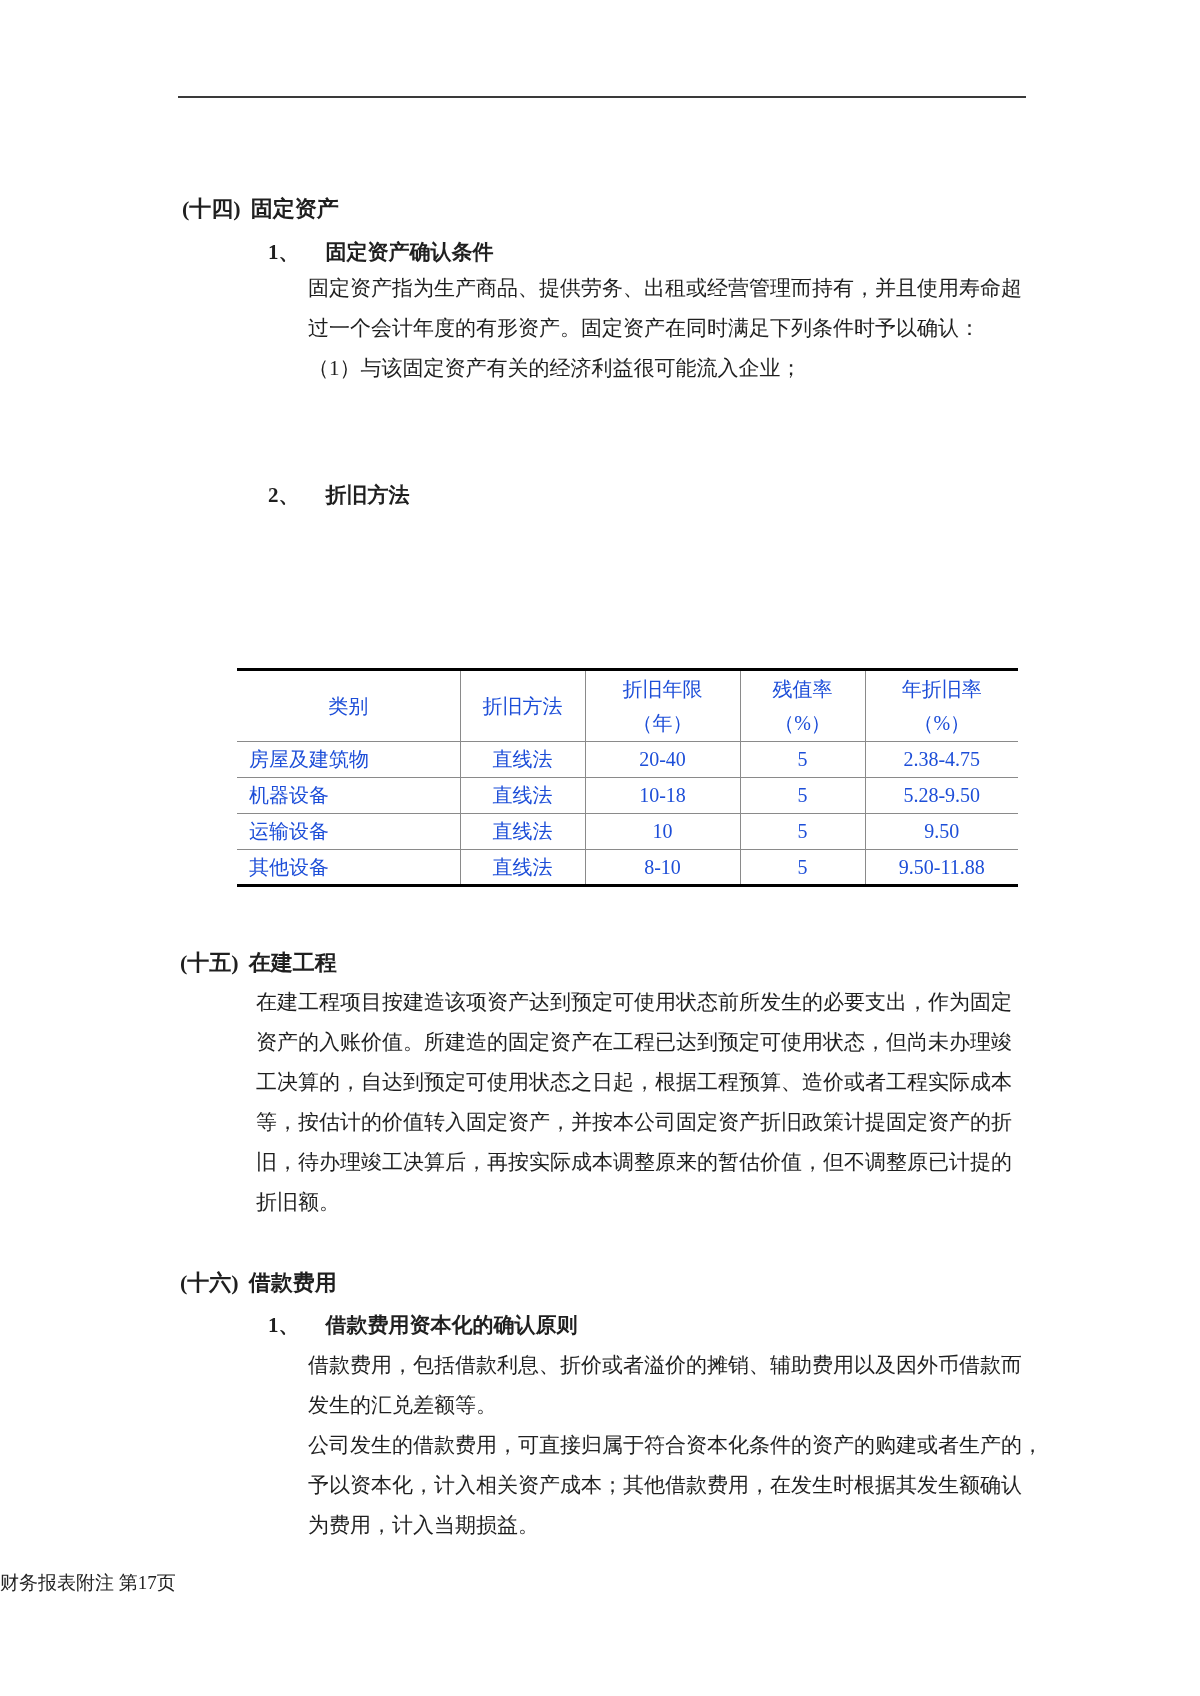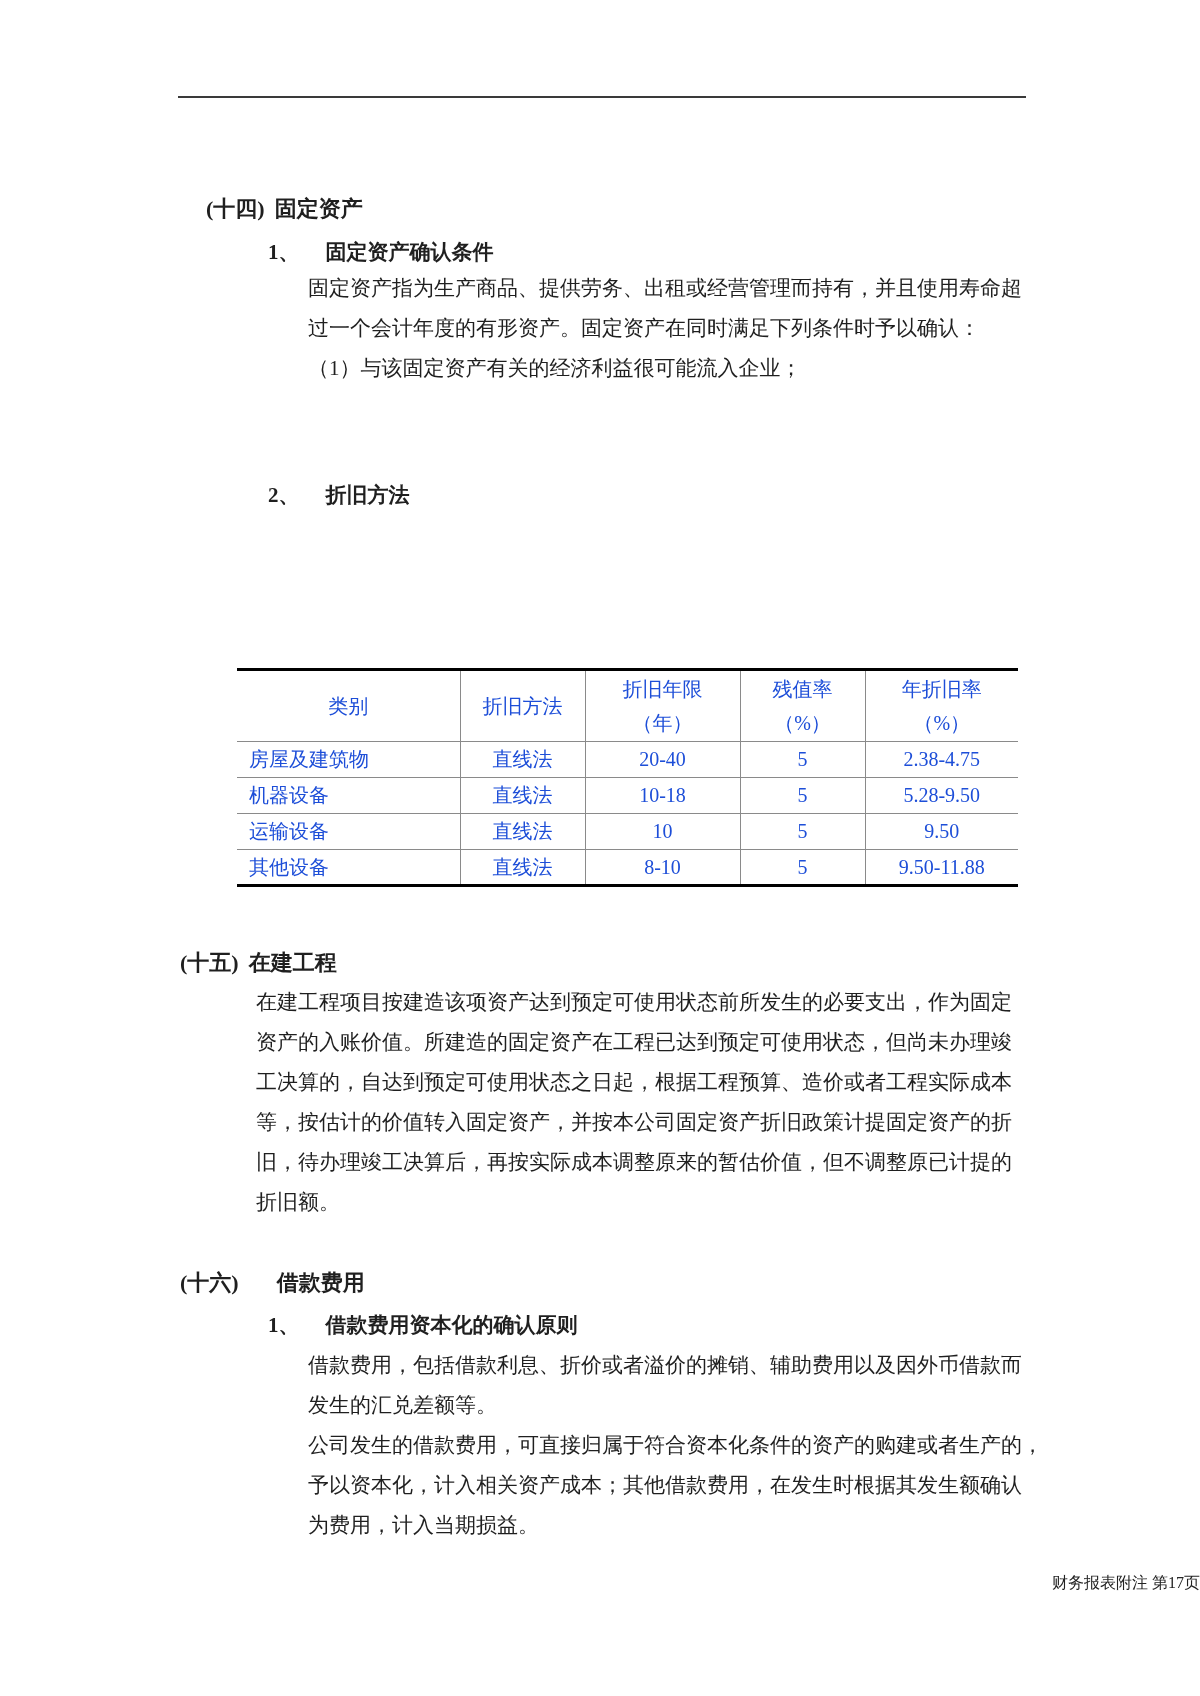--- a/index.html
+++ b/index.html
@@ -27,30 +27,30 @@
     font-size:20px;color:#1d4ed8;
   }
   table.dep th{font-weight:400;padding:0;}
   table.dep td{padding:0;}
   table.dep th+th, table.dep td+td{border-left:1px solid #8a8a8a;}
   table.dep thead tr{height:72px;}
   table.dep tbody tr{height:36px;}
   table.dep tbody td{border-top:1px solid #8a8a8a;text-align:center;}
   table.dep tbody td.cat{text-align:left;padding-left:12px;}
   table.dep th .h2line{line-height:34px;}
-  .footer{width:1200px;text-align:right;font-size:16px;line-height:26px;color:#232323;}
+  .footer{width:1200px;text-align:left;font-size:19px;line-height:26px;color:#232323;}
 </style>
 </head>
 <body>
 
 <div class="page">
 
   <div class="abs rule" style="left:178px;top:96px;width:848px;"></div>
 
-  <div class="abs sechead" style="left:182px;top:194px;margin-left:24px;">
+  <div class="abs sechead" style="left:182px;top:194px;">
     <span class="num">(十四)</span>
     <span class="title">固定资产</span>
   </div>
 
   <div class="abs itemhead" style="left:268px;top:237px;">
     <span class="num">1、</span>
     <span class="title">固定资产确认条件</span>
   </div>
 
   <div class="abs lines" style="left:308px;top:268px;">
@@ -130,21 +130,21 @@
 
   <div class="abs lines" style="left:256px;top:982px;">
     <p>在建工程项目按建造该项资产达到预定可使用状态前所发生的必要支出，作为固定</p>
     <p>资产的入账价值。所建造的固定资产在工程已达到预定可使用状态，但尚未办理竣</p>
     <p>工决算的，自达到预定可使用状态之日起，根据工程预算、造价或者工程实际成本</p>
     <p>等，按估计的价值转入固定资产，并按本公司固定资产折旧政策计提固定资产的折</p>
     <p>旧，待办理竣工决算后，再按实际成本调整原来的暂估价值，但不调整原已计提的</p>
     <p>折旧额。</p>
   </div>
 
-  <div class="abs sechead" style="left:180px;top:1268px;gap:28px;">
+  <div class="abs sechead" style="left:180px;top:1268px;">
     <span class="num">(十六)</span>
     <span class="title">借款费用</span>
   </div>
 
   <div class="abs itemhead" style="left:268px;top:1310px;">
     <span class="num">1、</span>
     <span class="title">借款费用资本化的确认原则</span>
   </div>
 
   <div class="abs lines" style="left:308px;top:1345px;">

